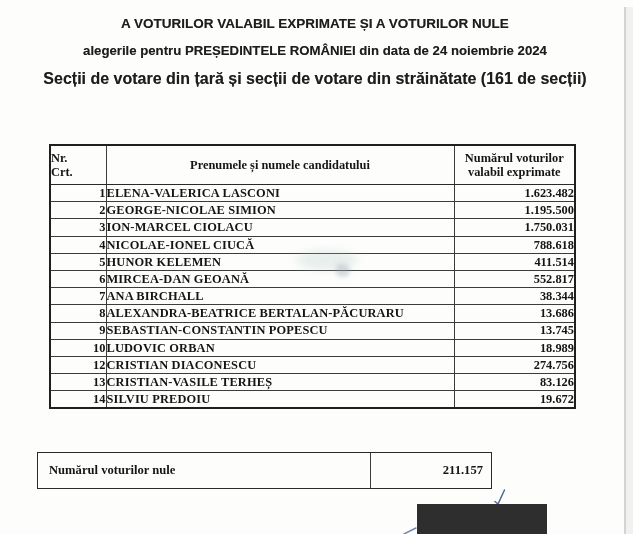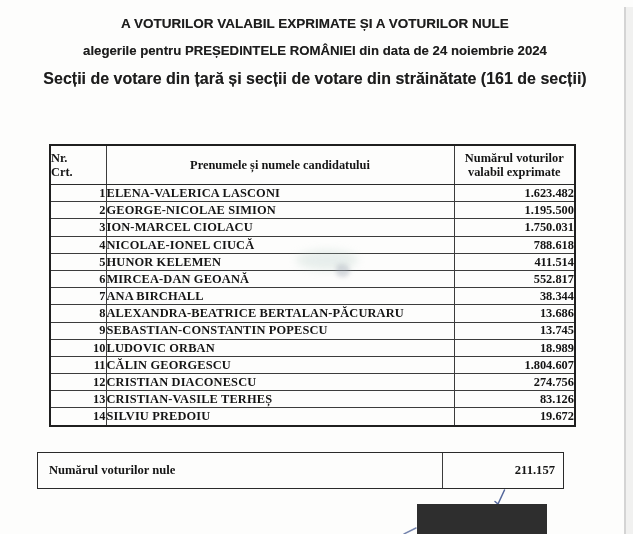--- a/index.html
+++ b/index.html
@@ -56,21 +56,21 @@
   th.h-name  { text-align: center; font-size: 12.6px; }
   th.h-votes { text-align: center; font-size: 12.6px; }
   tr.row td  { height: 16.2px; }
   td.c-nr    { text-align: right; padding-right: 9px; }
   td.c-name  { text-align: left;  padding-left: 9px; letter-spacing: 0.15px; }
   td.c-votes { text-align: right; padding-right: 7px; }
 
   
   .null-box {
     position: absolute; left: 37px; top: 445px;
-    width: 527px; height: 37px;
+    width: 455px; height: 37px;
     border: 1.8px solid #2a2a2a;
     box-sizing: border-box;
     display: flex;
     font-family: "Liberation Serif", serif;
     font-weight: bold;
     font-size: 12.6px;
     color: #151515;
     background: transparent;
   }
   .null-label {
@@ -184,25 +184,20 @@
         <td class="c-nr">9</td>
         <td class="c-name">SEBASTIAN-CONSTANTIN POPESCU</td>
         <td class="c-votes">13.745</td>
       </tr>
       <tr class="row">
         <td class="c-nr">10</td>
         <td class="c-name">LUDOVIC ORBAN</td>
         <td class="c-votes">18.989</td>
       </tr>
       <tr class="row">
-        <td class="c-nr">11</td>
-        <td class="c-name">CĂLIN GEORGESCU</td>
-        <td class="c-votes">1.804.607</td>
-      </tr>
-      <tr class="row">
         <td class="c-nr">12</td>
         <td class="c-name">CRISTIAN DIACONESCU</td>
         <td class="c-votes">274.756</td>
       </tr>
       <tr class="row">
         <td class="c-nr">13</td>
         <td class="c-name">CRISTIAN-VASILE TERHEȘ</td>
         <td class="c-votes">83.126</td>
       </tr>
       <tr class="row">

